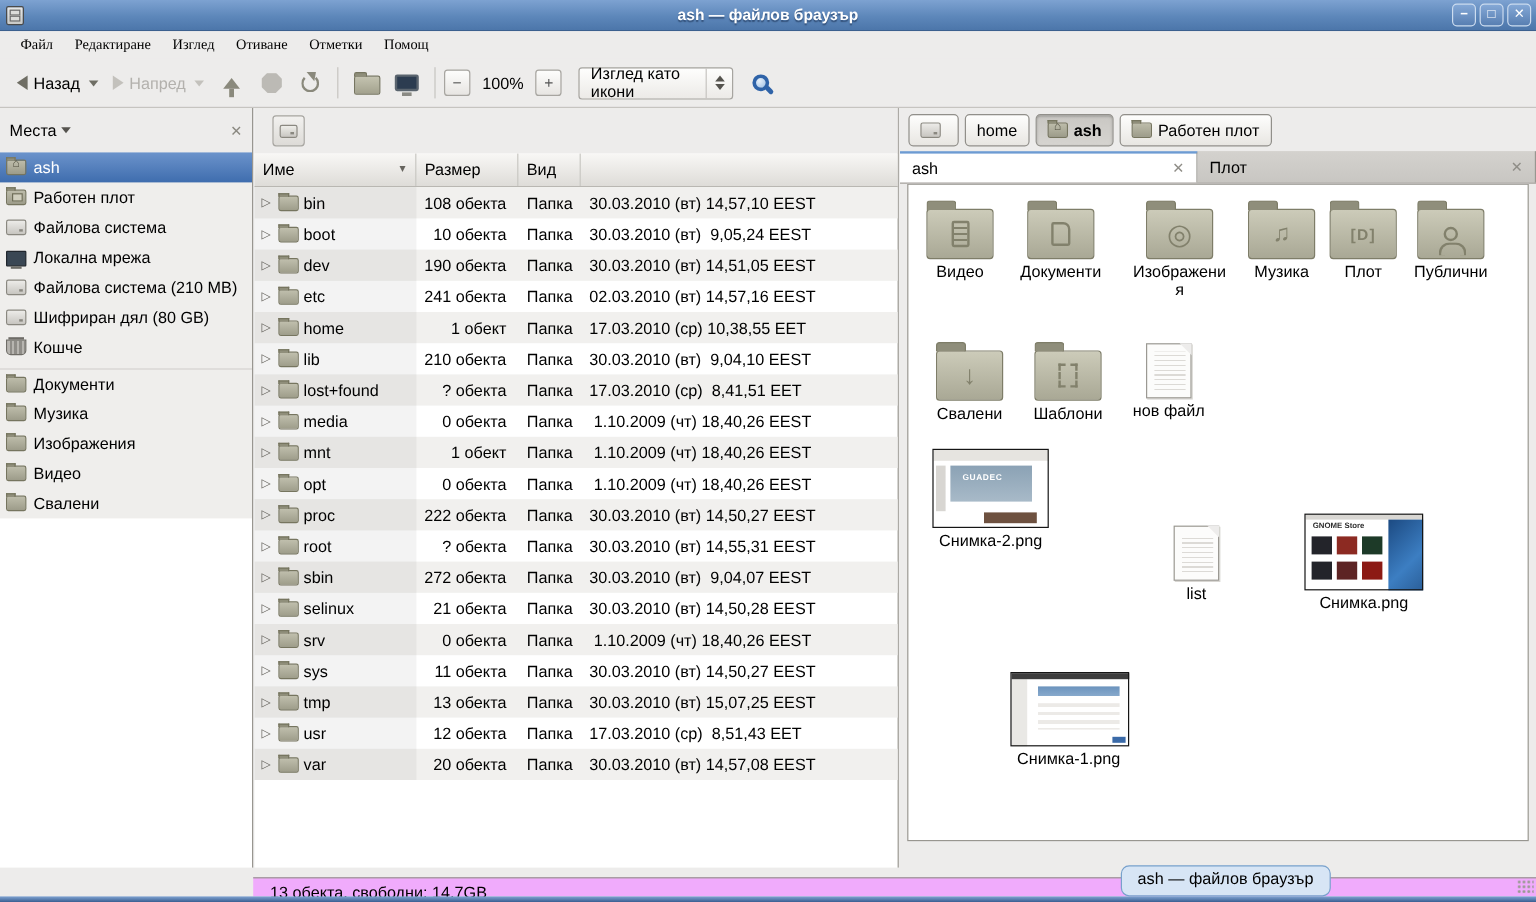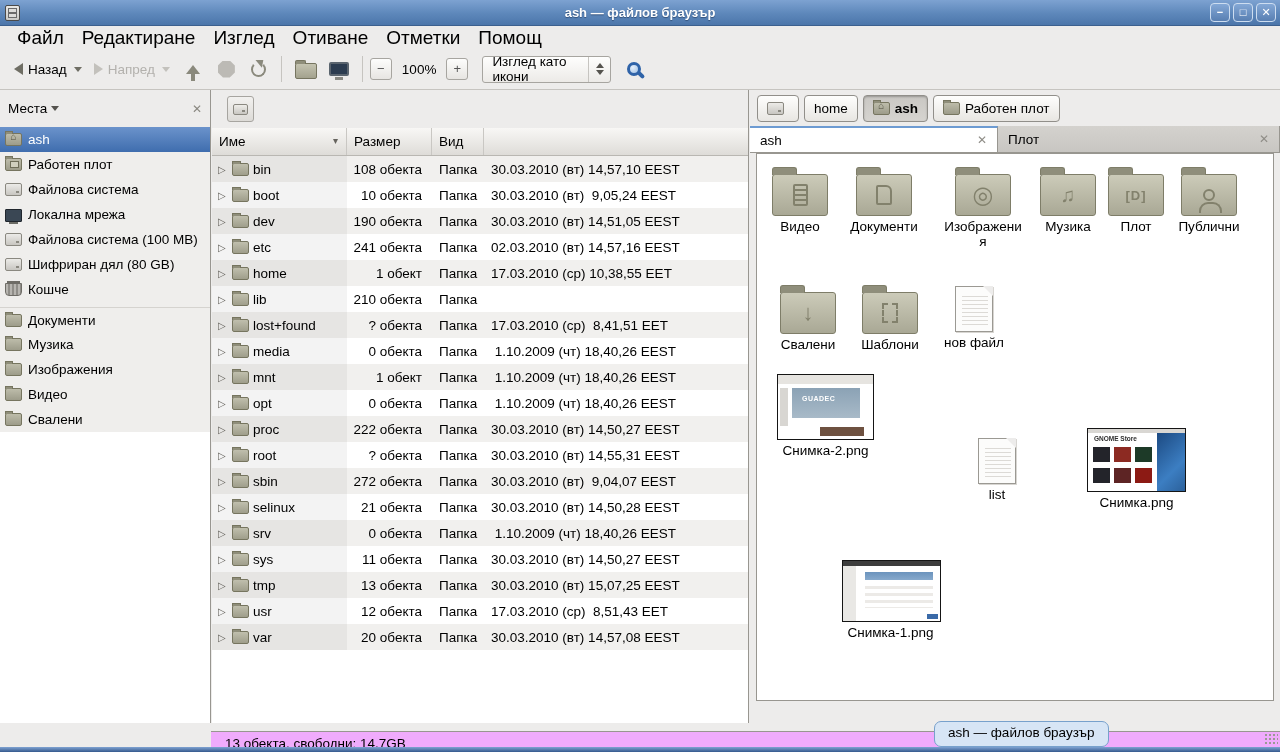--- a/index.html
+++ b/index.html
@@ -19,21 +19,21 @@
   .title-text { position:absolute; left:0; right:0; text-align:center; color:#fff; font-weight:bold;
     text-shadow:0 1px 1px #33517a; }
   .win-controls { position:absolute; right:4px; top:3px; display:flex; gap:3px; }
   .win-btn { width:20px; height:19px; border:1px solid #cdddf0; border-radius:4px;
     background:linear-gradient(#84a8d6,#587fb2); color:#fff; font-size:11px; line-height:17px;
     text-align:center; font-weight:bold; }
 
   
   .menubar { position:absolute; top:26px; left:0; right:0; height:23px; background:#edeceb;
     display:flex; align-items:center; padding-left:8px; }
-  .menu-item { padding:2px 9px; font-size:19px; }
+  .menu-item { padding:2px 9px; font-size:12px;font-family:Liberation Serif, serif; }
   .toolbar { position:absolute; top:49px; left:0; right:0; height:41px; background:#edeceb;
     border-bottom:1px solid #c6c4c0; display:flex; align-items:center; padding:0 8px; }
   .tb-btn { display:flex; align-items:center; gap:5px; padding:5px 6px; border-radius:3px; }
   .tb-label { font-size:13.5px; }
   .disabled .tb-label { color:#b3b1ad; }
   .tri-left { width:0; height:0; border-top:6px solid transparent; border-bottom:6px solid transparent;
     border-right:9px solid #6f6e64; position:relative; }
   .tri-right { width:0; height:0; border-top:6px solid transparent; border-bottom:6px solid transparent;
     border-left:9px solid #c3c1bc; }
   .caret-down { width:0; height:0; border-left:4px solid transparent; border-right:4px solid transparent;
@@ -302,21 +302,21 @@
         <div class="side-item">
     <span class="side-icon si-drive"></span>
     <span class="side-label">Файлова система</span>
   </div>
         <div class="side-item">
     <span class="side-icon si-network"></span>
     <span class="side-label">Локална мрежа</span>
   </div>
         <div class="side-item">
     <span class="side-icon si-drive"></span>
-    <span class="side-label">Файлова система (100 MB)</span>
+    <span class="side-label">Файлова система (210 MB)</span>
   </div>
         <div class="side-item">
     <span class="side-icon si-drive"></span>
     <span class="side-label">Шифриран дял (80 GB)</span>
   </div>
         <div class="side-item">
     <span class="side-icon si-trash"></span>
     <span class="side-label">Кошче</span>
   </div>
         <div class="side-item sep-before">
@@ -408,20 +408,21 @@
     <div class="cell c-date">17.03.2010 (ср) 10,38,55 EET</div>
   </div>
         <div class="trow">
     <div class="cell c-name">
       <span class="expander">▷</span>
       <span class="row-folder"></span>
       <span class="nm">lib</span>
     </div>
     <div class="cell c-size">210 обекта</div>
     <div class="cell c-type">Папка</div>
+    <div class="cell c-date">30.03.2010 (вт)  9,04,10 EEST</div>
   </div>
         <div class="trow">
     <div class="cell c-name">
       <span class="expander">▷</span>
       <span class="row-folder"></span>
       <span class="nm">lost+found</span>
     </div>
     <div class="cell c-size">? обекта</div>
     <div class="cell c-type">Папка</div>
     <div class="cell c-date">17.03.2010 (ср)  8,41,51 EET</div>

